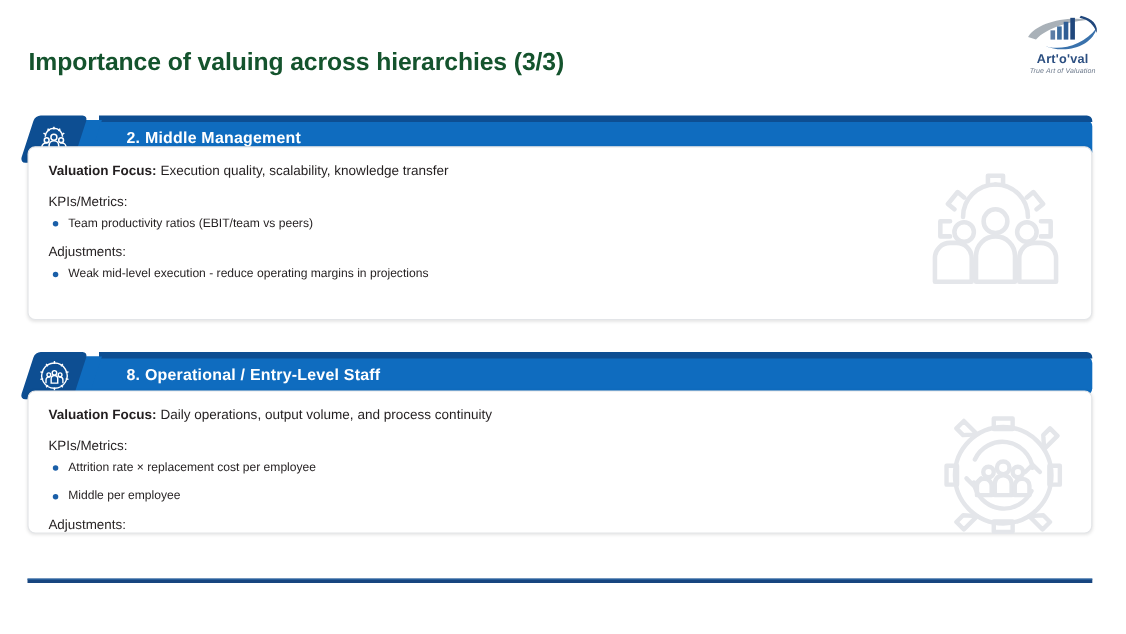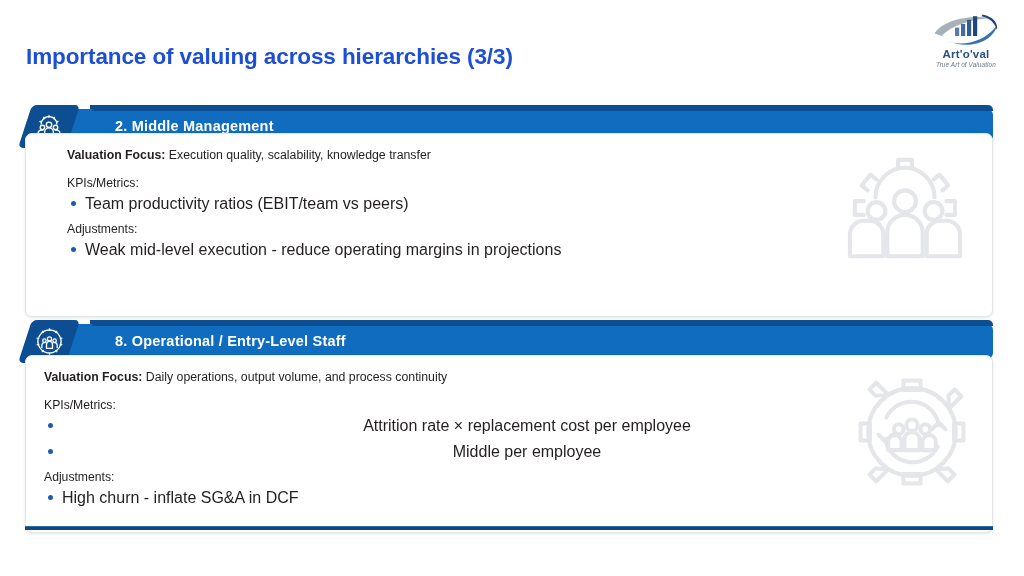--- a/index.html
+++ b/index.html
@@ -16,21 +16,21 @@
     color: #231f20;
   }
 
   
   .slide-title {
     position: absolute;
     left: 26px;
     top: 44px;
     font-size: 22.5px;
     font-weight: bold;
-    color: #1d4ed8;
+    color: #14532d;
     letter-spacing: -0.1px;
     white-space: nowrap;
   }
 
   
   .logo {
     position: absolute;
     left: 918px;
     top: 12px;
     width: 96px;
@@ -70,22 +70,22 @@
   .card {
     position: absolute;
     left: 25px;
     width: 968px;
     background: #ffffff;
     border: 1px solid #e3e5e8;
     border-radius: 7px;
     box-shadow: 0 1px 3px rgba(0,0,0,0.10);
     box-sizing: border-box;
   }
-  #card-middle-management { top: 133px; height: 184px; padding-left: 23px; }
-  #card-operational       { top: 355px; height: 178px; }
+  #card-middle-management { top: 133px; height: 158px; }
+  #card-operational       { top: 355px; height: 130px; }
 
   
   .section-header {
     position: absolute;
     left: 25px;
     width: 968px;
     height: 35px;
   }
   #header-middle-management { top: 109px; }
   #header-operational       { top: 324px; }
@@ -171,37 +171,37 @@
     margin-bottom: 6px;
   }
   ul.bullets {
     list-style: none;
     margin: 0 0 11px 0;
     padding: 0;
   }
   ul.bullets li {
     position: relative;
     padding-left: 18px;
-    font-size: 16px;
+    font-size: 11px;
     line-height: 15px;
     color: #231f20;
     margin-bottom: 11px;
   }
   ul.bullets li:last-child { margin-bottom: 0; }
   ul.bullets li::before {
     content: "";
     position: absolute;
     left: 4px;
     top: 5px;
     width: 5px;
     height: 5px;
     border-radius: 50%;
     background: #1a5fa8;
   }
-  .tight li { margin-bottom: 9px; text-align: center; }
+  .tight li { margin-bottom: 9px; }
 
   
   .watermark {
     position: absolute;
     opacity: 1;
     pointer-events: none;
     z-index: 1;
   }
   #watermark-middle-management {
     right: 18px;
@@ -363,19 +363,16 @@
       <span class="focus-label">Valuation Focus:</span><span> Daily operations, output volume, and process continuity</span>
     </div>
 
     <div class="sub-label">KPIs/Metrics:</div>
     <ul class="bullets tight">
       <li>Attrition rate × replacement cost per employee</li>
       <li>Middle per employee</li>
     </ul>
 
     <div class="sub-label">Adjustments:</div>
-    <ul class="bullets">
-      <li>High churn - inflate SG&amp;A in DCF</li>
-    </ul>
   </div>
 </div>
 
 <div class="bottom-rule"></div>
 
 </body></html>

